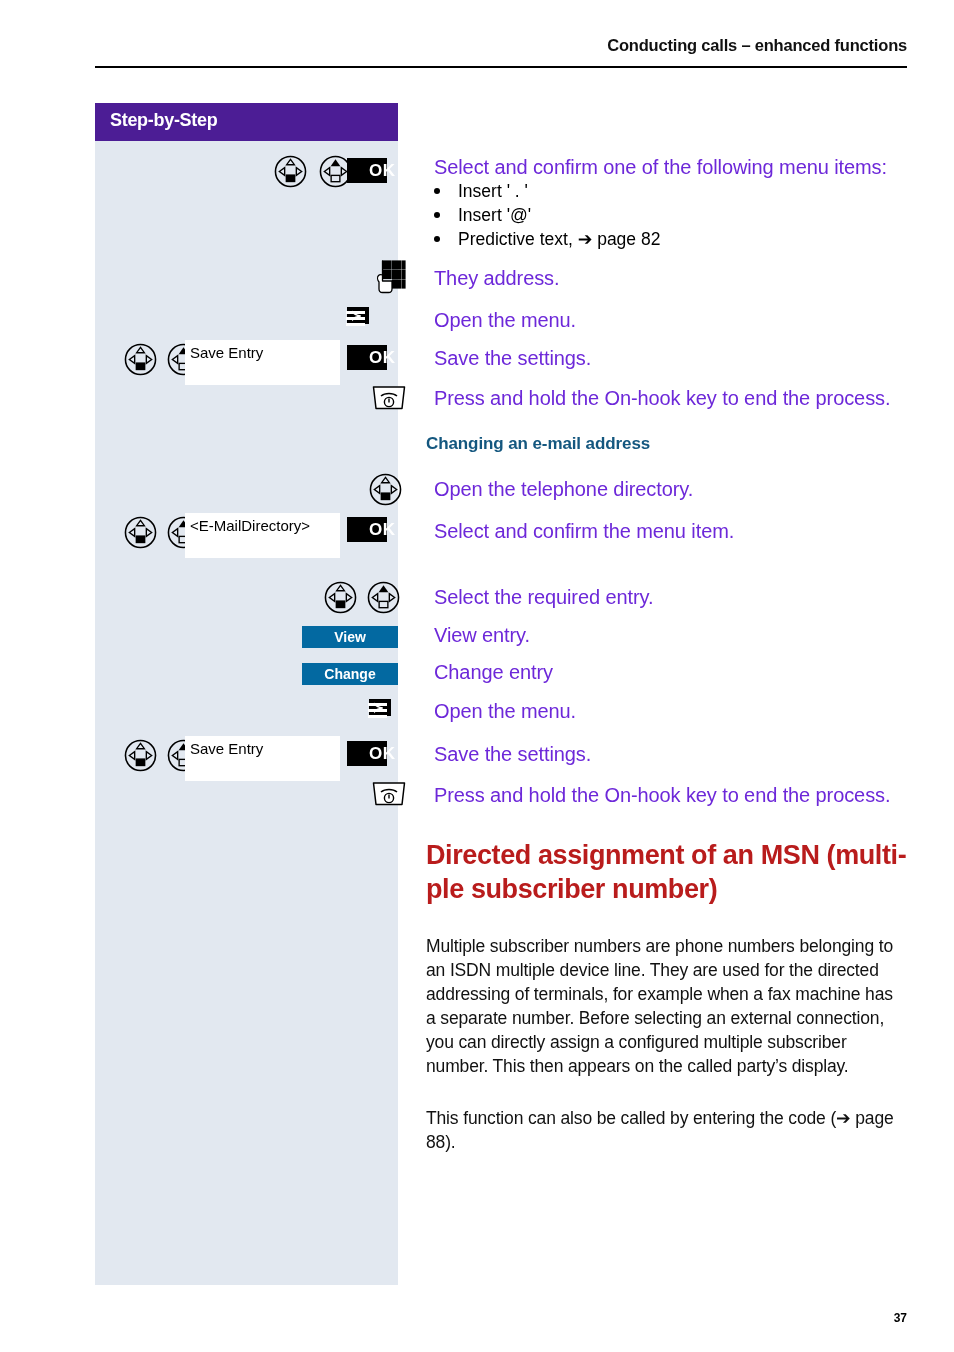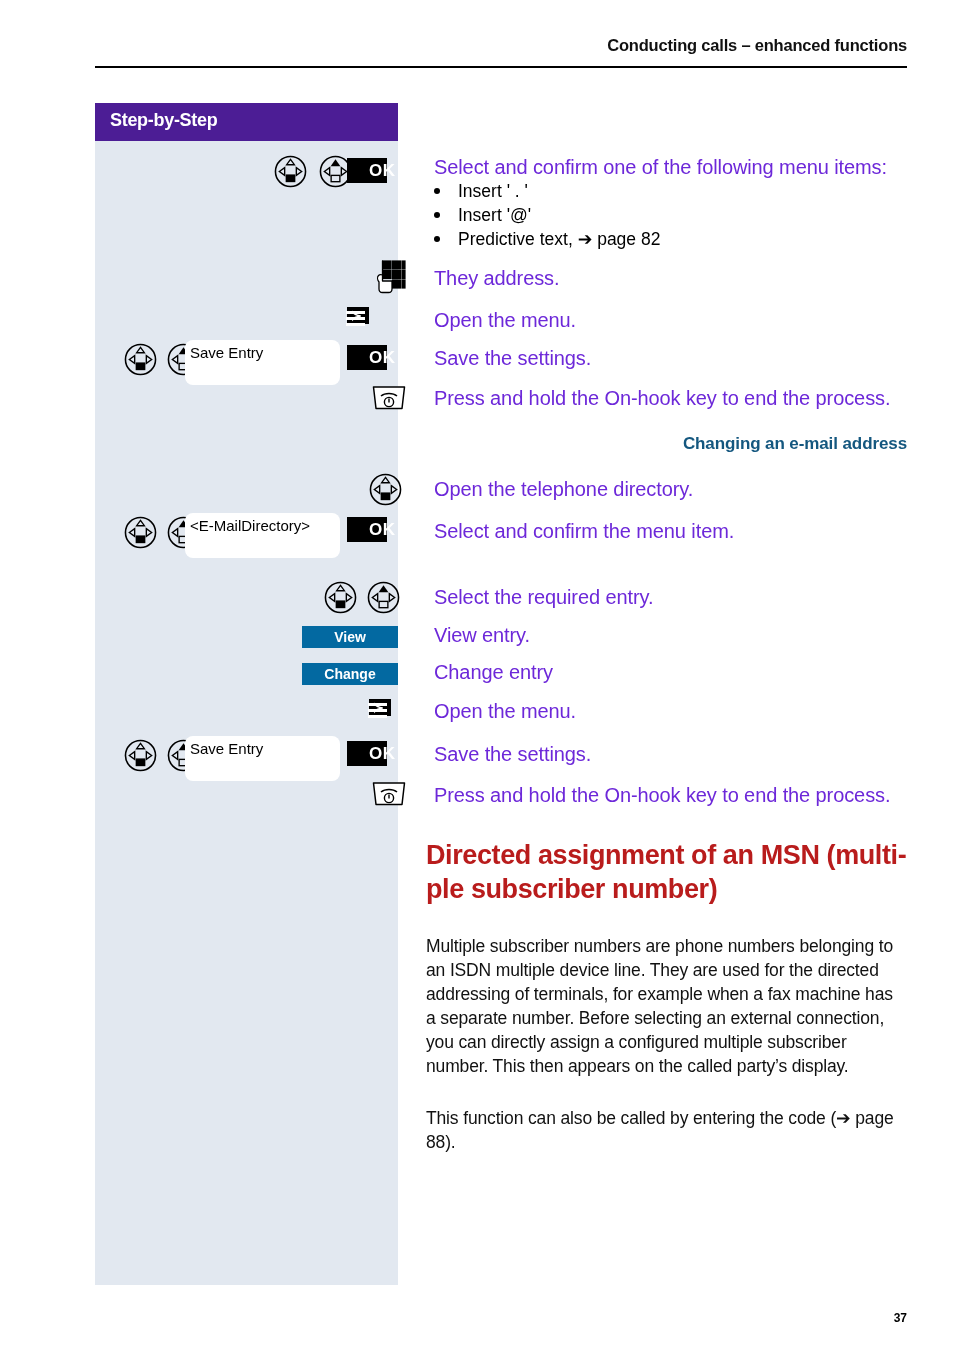--- a/index.html
+++ b/index.html
@@ -48,21 +48,20 @@
     width:40px; height:25px; background:#000; color:#fff;
     font-size:17px; font-weight:bold; line-height:25px;
     text-align:center; letter-spacing:0.5px;
   }
 
   
   .dispfield {
     width:155px; height:45px; background:#ffffff;
     font-size:15px; color:#000; padding:3px 0 0 5px;
     line-height:20px;
-    border-radius:8px;
   }
 
   
   .softkey {
     height:22px; background:#0369a1; color:#fff;
     font-size:14px; font-weight:bold; line-height:22px;
     text-align:center; padding:0 9px;
   }
 
   
@@ -309,21 +308,21 @@
   </ul>
 
   <div class="ptext abs" style="left:0; top:163px; width:503px;">They address.</div>
 
   <div class="ptext abs" style="left:0; top:205px; width:503px;">Open the menu.</div>
 
   <div class="ptext abs" style="left:0; top:243px; width:503px;">Save the settings.</div>
 
   <div class="ptext abs" style="left:0; top:283px; width:503px;">Press and hold the On-hook key to end the process.</div>
 
-  <div class="h3blue abs" style="left:0; top:331px; width:503px;text-align:right;">Changing an e-mail address</div>
+  <div class="h3blue abs" style="left:0; top:331px; width:503px;">Changing an e-mail address</div>
 
   <div class="ptext abs" style="left:0; top:374px; width:503px;">Open the telephone directory.</div>
 
   <div class="ptext abs" style="left:0; top:416px; width:503px;">Select and confirm the menu item.</div>
 
   <div class="ptext abs" style="left:0; top:482px; width:503px;">Select the required entry.</div>
 
   <div class="ptext abs" style="left:0; top:520px; width:503px;">View entry.</div>
 
   <div class="ptext abs" style="left:0; top:557px; width:503px;">Change entry</div>

